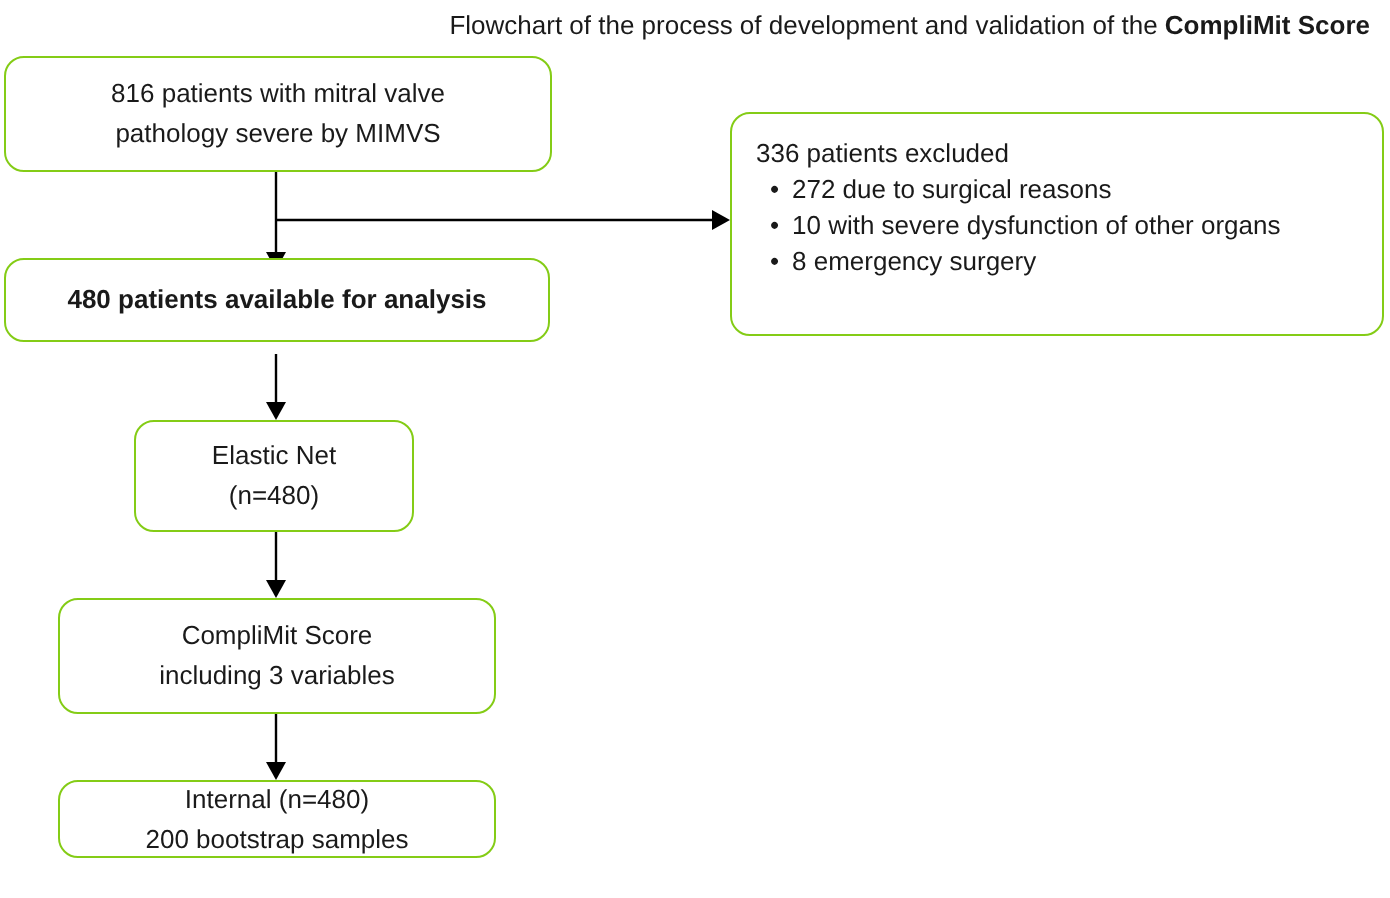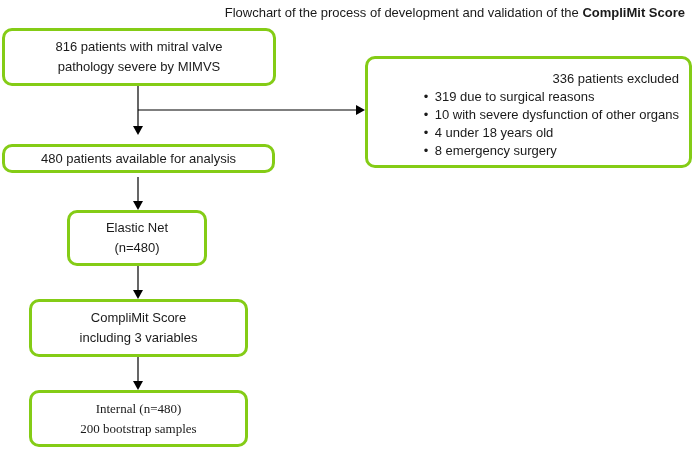--- a/index.html
+++ b/index.html
@@ -26,40 +26,40 @@
     line-height: 17px;
     color: #1a1a1a;
     white-space: nowrap;
   }
   .title .bold {
     font-weight: bold;
   }
   .node {
     position: absolute;
     box-sizing: border-box;
-    border: 3px solid #84cc16;
+    border: 1px solid #84cc16;
     border-radius: 10px;
     background: #ffffff;
     display: flex;
     flex-direction: column;
     align-items: center;
     justify-content: center;
     text-align: center;
     font-size: 13px;
     line-height: 20px;
     color: #1a1a1a;
   }
   .node-816        { left: 2px;   top: 28px;  width: 274px; height: 58px; }
-  .node-480        { left: 2px;   top: 144px; width: 273px; height: 29px; }
+  .node-480        { left: 2px;   top: 129px; width: 273px; height: 42px; font-weight: bold; }
   .node-elastic    { left: 67px;  top: 210px; width: 140px; height: 56px; }
   .node-complimit  { left: 29px;  top: 299px; width: 219px; height: 58px; }
-  .node-internal   { left: 29px;  top: 390px; width: 219px; height: 57px; font-family: Liberation Serif, serif; }
+  .node-internal   { left: 29px;  top: 390px; width: 219px; height: 39px; }
   .node-excluded {
     left: 365px; top: 56px; width: 327px; height: 112px;
-    align-items: flex-end;
+    align-items: flex-start;
     justify-content: flex-start;
     text-align: left;
     padding: 10px 10px 10px 12px;
     line-height: 18px;
   }
   .excluded-heading {
     font-size: 13px;
     line-height: 19px;
   }
   .excluded-list {
@@ -109,23 +109,22 @@
   </svg>
 
   <div class="node node-816">
     <div>816 patients with mitral valve</div>
     <div>pathology severe by MIMVS</div>
   </div>
 
   <div class="node node-excluded">
     <div class="excluded-heading">336 patients excluded</div>
     <ul class="excluded-list">
-      <li>319 due to surgical reasons</li>
+      <li>272 due to surgical reasons</li>
       <li>10 with severe dysfunction of other organs</li>
-      <li>4 under 18 years old</li>
       <li>8 emergency surgery</li>
     </ul>
   </div>
 
   <div class="node node-480">
     <div>480 patients available for analysis</div>
   </div>
 
   <div class="node node-elastic">
     <div>Elastic Net</div>

